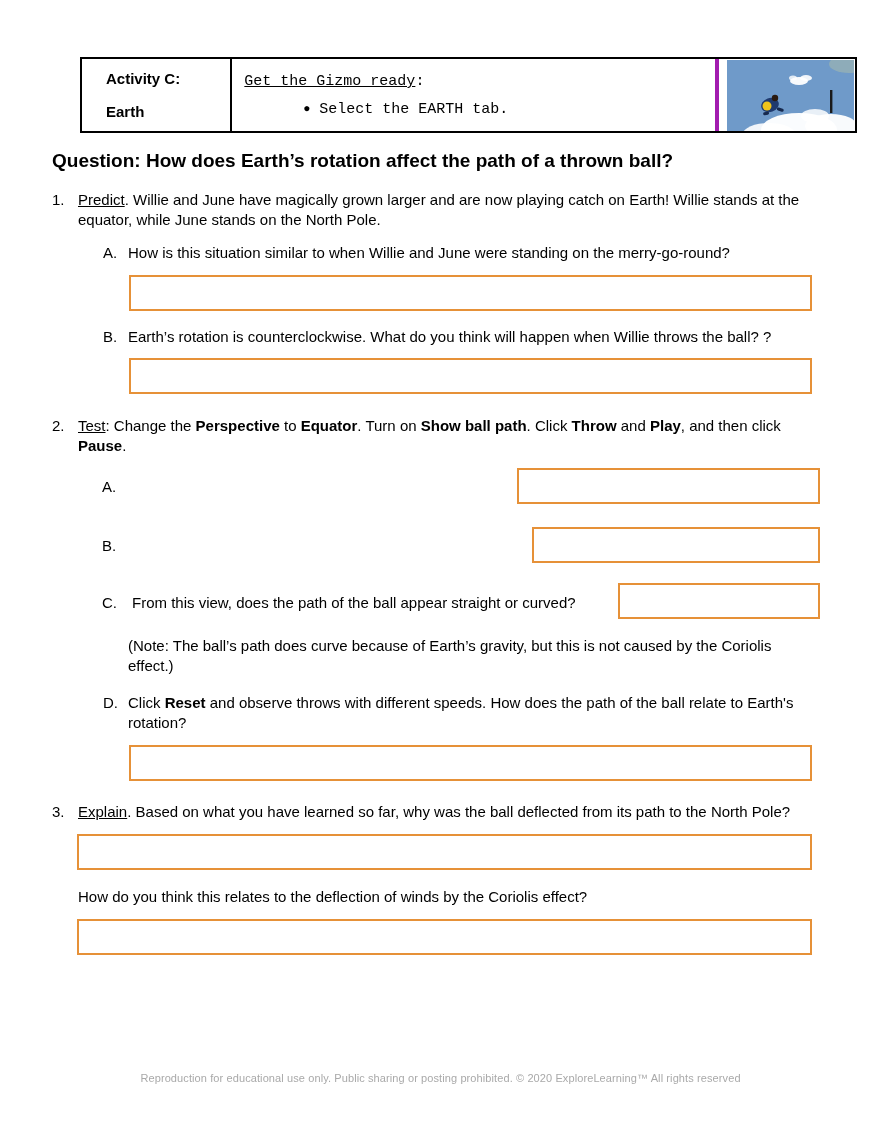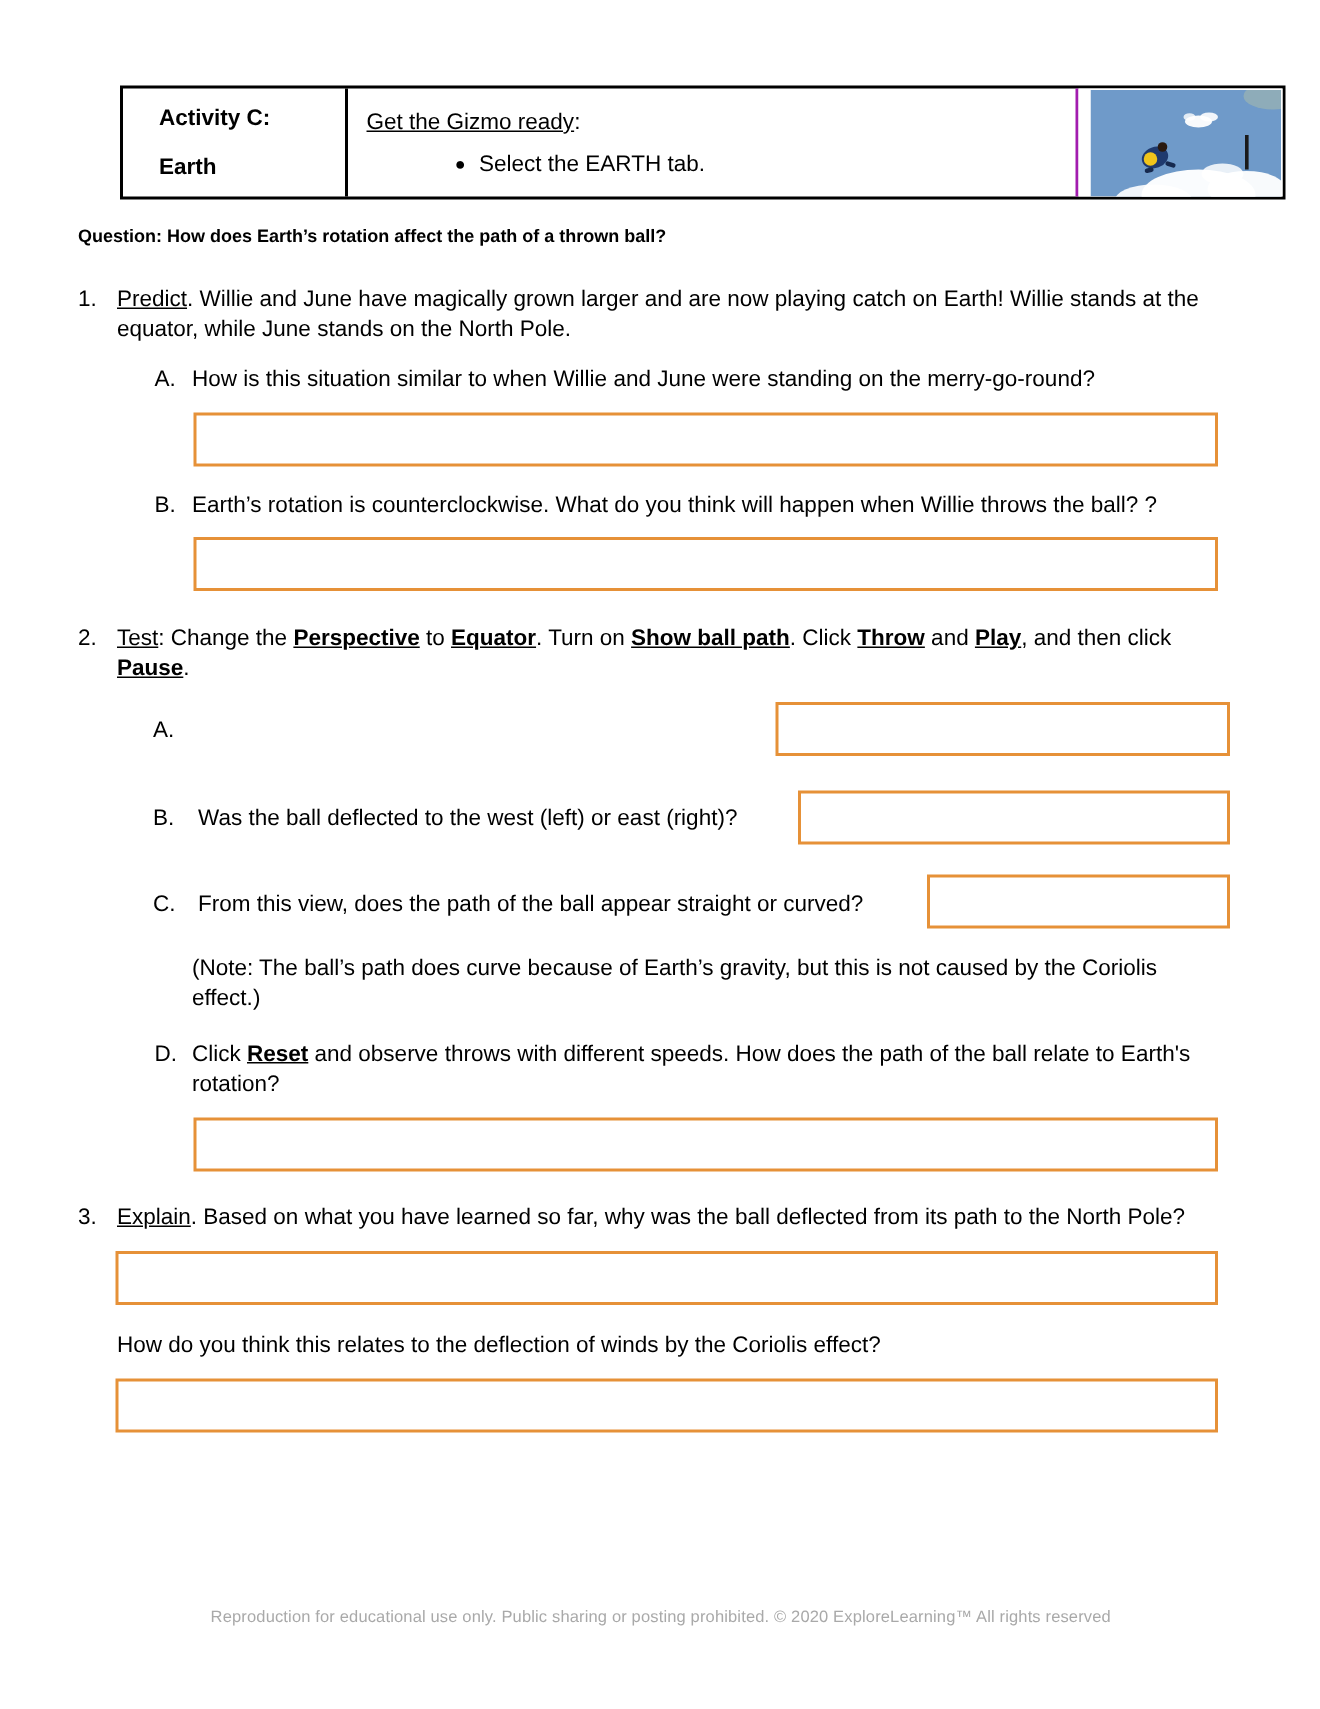--- a/index.html
+++ b/index.html
@@ -4,39 +4,39 @@
 <style>
   html,body{margin:0;padding:0;background:#ffffff;}
   .page{
     position:relative;
     width:880px;height:1139px;
     background:#ffffff;
     font-family:"Liberation Sans","DejaVu Sans",sans-serif;
     font-size:15px;color:#000;
     overflow:hidden;
   }
-  .b{font-weight:700;text-decoration:underline;}
+  .b{font-weight:700;}
   .u{text-decoration:underline;}
 
   
   .gizmo-table{
     position:absolute;left:52px;top:57px;width:777px;height:76px;
     display:flex;border:2px solid #000;box-sizing:border-box;margin-left:28px;
   }
   .cell{box-sizing:border-box;}
   .cell-activity{width:151px;border-right:2px solid #000;padding:12px 8px 0 24px;font-weight:700;line-height:16px;}
   .cell-activity .line2{margin-top:17px;}
-  .cell-instructions{width:489px;border-right:2px solid #a21caf;padding:14px 8px 0 12px;line-height:17px;}
+  .cell-instructions{width:489px;border-right:4px solid #a21caf;padding:14px 8px 0 12px;line-height:17px;font-family:Liberation Mono, monospace;}
   .bullet-row{display:flex;margin-top:11px;}
   .bullet-row .bullet{width:25px;text-align:center;margin-left:50px;font-size:12px;line-height:17px;}
   .cell-image{width:137px;position:relative;background:#fff;}
   .cell-image svg{position:absolute;left:8px;top:1px;width:127px;height:71px;}
 
   
-  .question-heading{position:absolute;left:52px;top:150px;font-weight:700;font-size:12px;}
+  .question-heading{position:absolute;left:52px;top:150px;font-weight:700;font-size:19px;}
 
   
   .para{position:absolute;display:flex;line-height:19.5px;}
   .para .num{flex:none;width:26px;}
   .para .body{flex:1;}
 
   
   .subrow{position:absolute;display:flex;line-height:19.5px;}
   .subrow .sublabel{flex:none;width:25px;}
   .subrow.wide .sublabel{width:30px;}
@@ -123,21 +123,20 @@
     <span class="body"><span class="u">Test</span><span>: Change the </span><span class="b">Perspective</span><span> to </span><span class="b">Equator</span><span>. Turn on </span><span class="b">Show ball path</span><span>. Click </span><span class="b">Throw</span><span> and </span><span class="b">Play</span><span>, and then click </span><span class="b">Pause</span><span>.</span></span>
   </div>
 
   <div class="subrow wide" style="left:102px;top:477px;width:420px">
     <span class="sublabel">A.</span>
   </div>
   <div class="abox" style="left:517px;top:468px;width:303px"></div>
 
   <div class="subrow wide" style="left:102px;top:536px;width:440px">
     <span class="sublabel">B.</span>
-    <span>Was the ball deflected to the west (left) or east (right)?</span>
   </div>
   <div class="abox" style="left:532px;top:527px;width:288px"></div>
 
   <div class="subrow wide" style="left:102px;top:593px;width:520px">
     <span class="sublabel">C.</span>
     <span>From this view, does the path of the ball appear straight or curved?</span>
   </div>
   <div class="abox" style="left:618px;top:583px;width:202px"></div>
 
   <div class="plain" style="left:128px;top:636px;width:684px">(Note: The ball’s path does curve because of Earth’s gravity, but this is not caused by the Coriolis effect.)</div>

